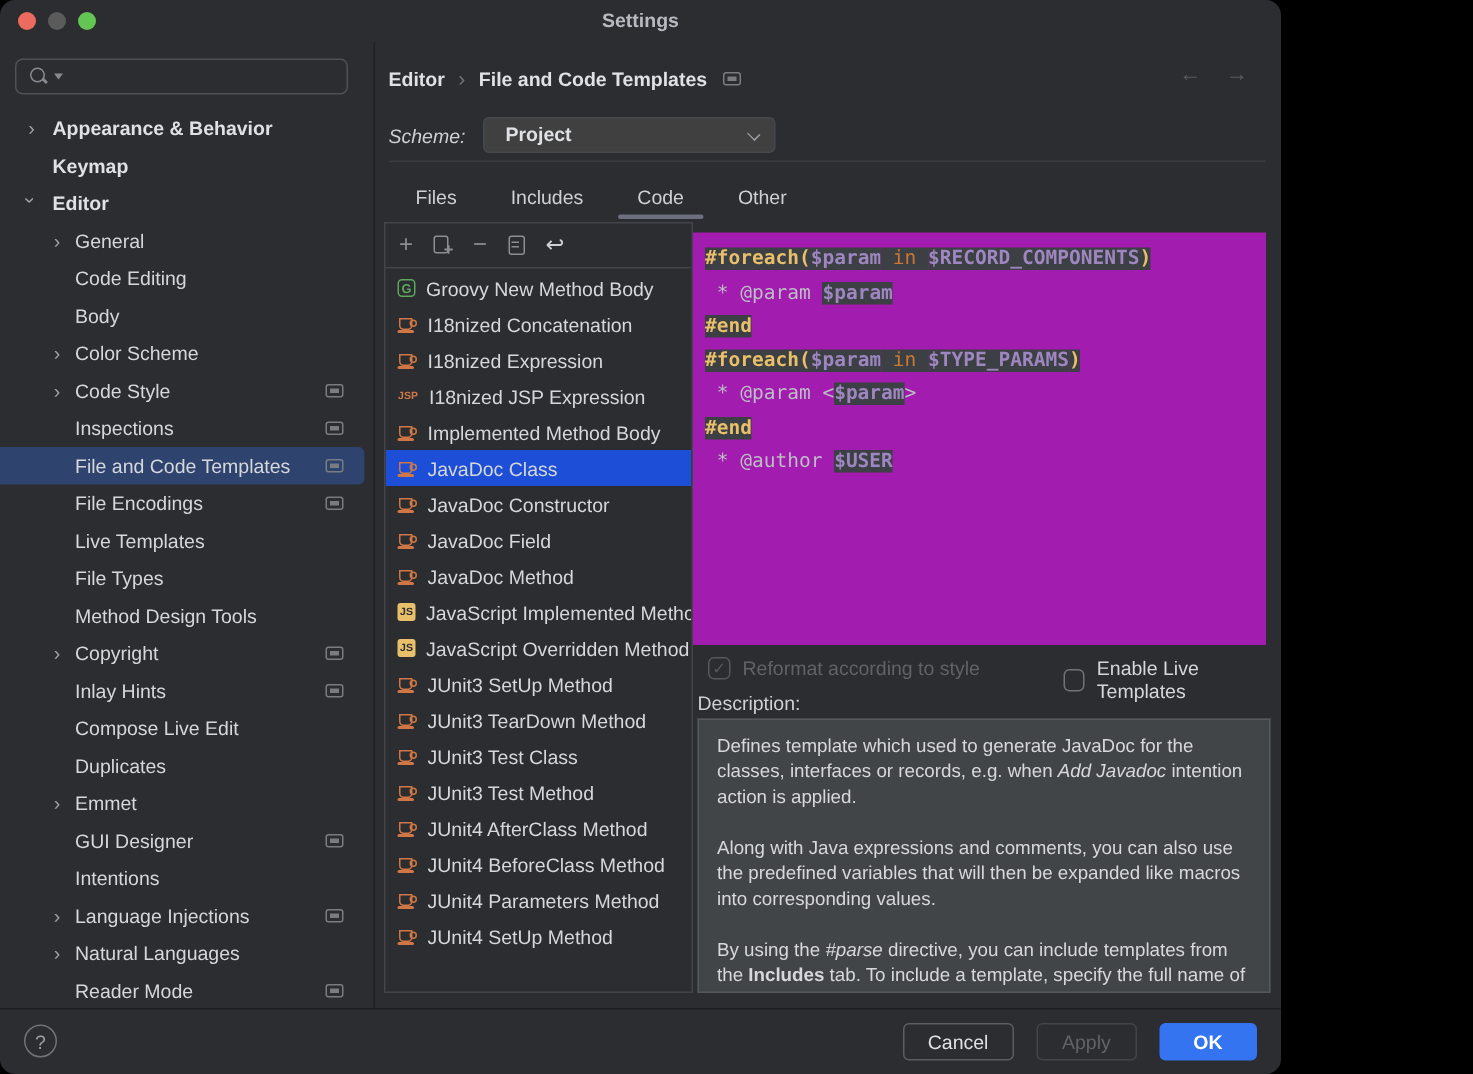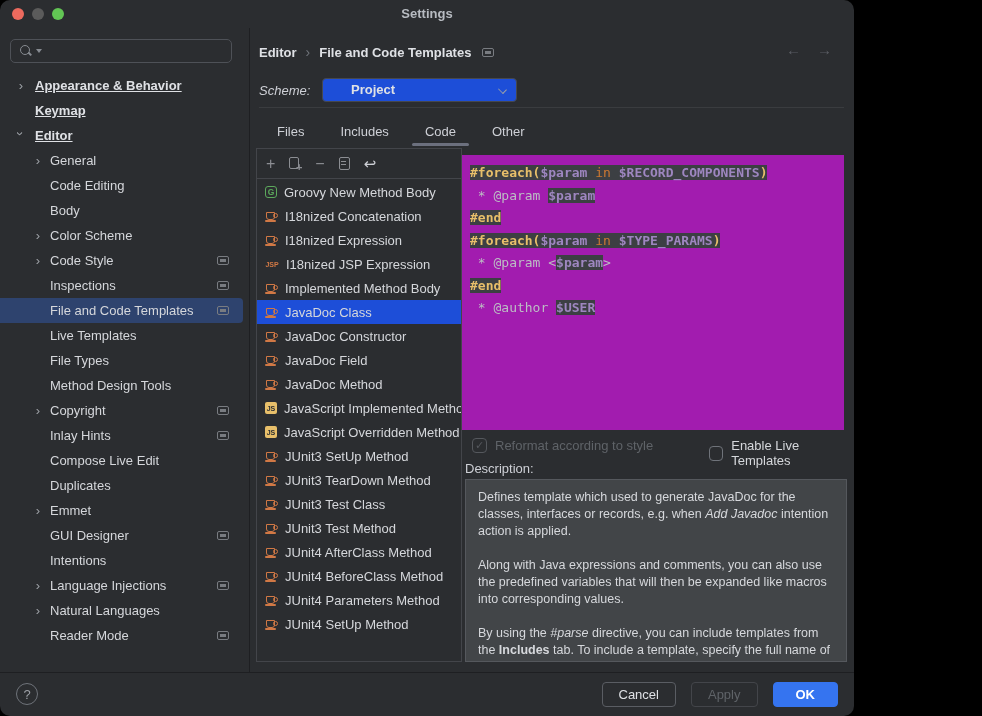--- a/index.html
+++ b/index.html
@@ -19,36 +19,36 @@
   .mag { position:relative; width:14px; height:14px; }
   .mag::before { content:""; position:absolute; left:1px; top:1px; width:8px; height:8px; border:1.5px solid #878B91; border-radius:50%; }
   .mag::after { content:""; position:absolute; left:9px; top:9px; width:4px; height:1.5px; background:#878B91; transform:rotate(45deg); }
   .mag-caret { width:0; height:0; border-left:3px solid transparent; border-right:3px solid transparent; border-top:4px solid #878B91; margin-left:1px; }
   .tree { position:absolute; top:45px; left:0; right:0; bottom:0; overflow:hidden; }
   .tree-row { position:relative; height:25px; line-height:25px; width:243px; color:#D5D7DB; cursor:default; }
   .tree-row.bold .tree-label { font-weight:bold; color:#DFE1E5; }
   .tree-row.selected { background:#2E436E; border-radius:0 4px 4px 0; }
   .tree-chevron { position:absolute; top:0; width:14px; text-align:center; color:#9DA0A6; font-size:13px; }
   .tree-row.lvl0 .tree-chevron { left:14px; } .tree-row.lvl1 .tree-chevron { left:31px; }
-  .tree-row.lvl0 .tree-label { padding-left:35px;text-decoration:underline; } .tree-row.lvl1 .tree-label { padding-left:50px; }
+  .tree-row.lvl0 .tree-label { padding-left:35px; } .tree-row.lvl1 .tree-label { padding-left:50px; }
   .tree-chevron.expanded { display:inline-block; transform:rotate(90deg); transform-origin:55% 45%; }
   .tree-label { display:block; white-space:nowrap; overflow:hidden; }
   .screen-icon { position:absolute; right:14px; top:8px; width:12px; height:9px; border:1px solid #797C81; border-radius:2px; }
   .screen-icon::after { content:""; position:absolute; left:2px; top:2px; width:6px; height:3px; background:#797C81; }
 
   
   .main { position:absolute; left:251px; top:28px; right:0; height:644px; }
   .breadcrumb { position:absolute; left:8px; top:16px; display:flex; align-items:center; gap:9px; font-weight:bold; color:#DFE1E5; }
   .crumb-sep { color:#6F737A; font-weight:normal; font-size:14px; }
   .bc-screen { position:relative; width:12px; height:9px; border:1px solid #797C81; border-radius:2px; margin-left:2px; }
   .bc-screen::after { content:""; position:absolute; left:2px; top:2px; width:6px; height:3px; background:#797C81; }
   .nav-arrows { position:absolute; right:22px; top:13px; display:flex; gap:16px; color:#5A5D63; font-size:15px; }
 
   .scheme-label { position:absolute; left:8px; top:55px; color:#CED0D6;font-style:italic; }
-  .scheme-select { position:absolute; left:71px; top:50px; width:195px; height:24px; background:#1d4ed8; border:1px solid #46484D; border-radius:4px; line-height:22px; padding-left:28px; font-weight:bold; color:#DFE1E5; }
+  .scheme-select { position:absolute; left:71px; top:50px; width:195px; height:24px; background:#404040; border:1px solid #46484D; border-radius:4px; line-height:22px; padding-left:14px; font-weight:bold; color:#DFE1E5; }
   .sel-chevron { position:absolute; right:10px; top:7px; width:7px; height:7px; border-right:1.5px solid #9DA0A6; border-bottom:1.5px solid #9DA0A6; transform:rotate(45deg) scaleY(0.8); }
   .hsep { position:absolute; left:8px; right:10px; top:79px; height:1px; background:#3A3C3F; }
 
   .tabs { position:absolute; left:13px; top:91px; display:flex; gap:10px; }
   .tab { position:relative; padding:0 13px; height:26px; line-height:26px; color:#CED0D6; }
   .tab.selected::after { content:""; position:absolute; left:0; right:0; bottom:-1px; height:3px; border-radius:2px; background:#6C707E; }
 
   
   .list-panel { position:absolute; left:5px; top:120px; width:206px; height:514px; border:1px solid #43454A; background:#2B2D30; overflow:hidden; }
   .list-toolbar { height:30px; display:flex; align-items:center; padding-left:9px; gap:14px; border-bottom:1px solid #43454A; }
@@ -151,20 +151,24 @@
         </div>
         <div class="tree-row lvl1">
           <span class="tree-label">Inspections</span>
           <span class="screen-icon"></span>
         </div>
         <div class="tree-row lvl1 selected">
           <span class="tree-label">File and Code Templates</span>
           <span class="screen-icon"></span>
         </div>
         <div class="tree-row lvl1">
+          <span class="tree-label">File Encodings</span>
+          <span class="screen-icon"></span>
+        </div>
+        <div class="tree-row lvl1">
           <span class="tree-label">Live Templates</span>
         </div>
         <div class="tree-row lvl1">
           <span class="tree-label">File Types</span>
         </div>
         <div class="tree-row lvl1">
           <span class="tree-label">Method Design Tools</span>
         </div>
         <div class="tree-row lvl1">
           <span class="tree-chevron">›</span>

